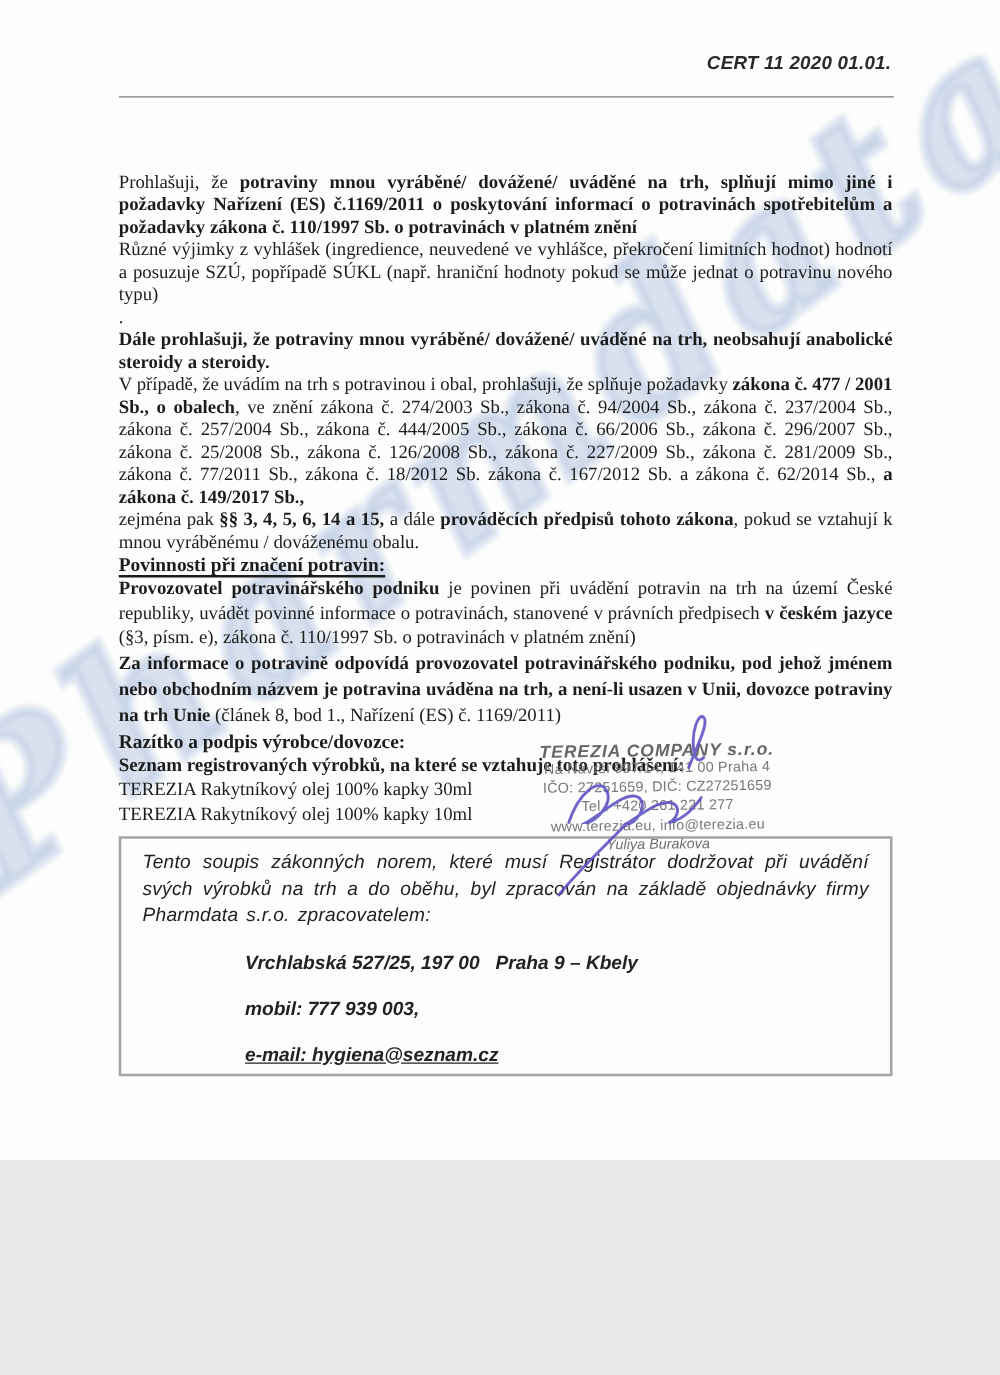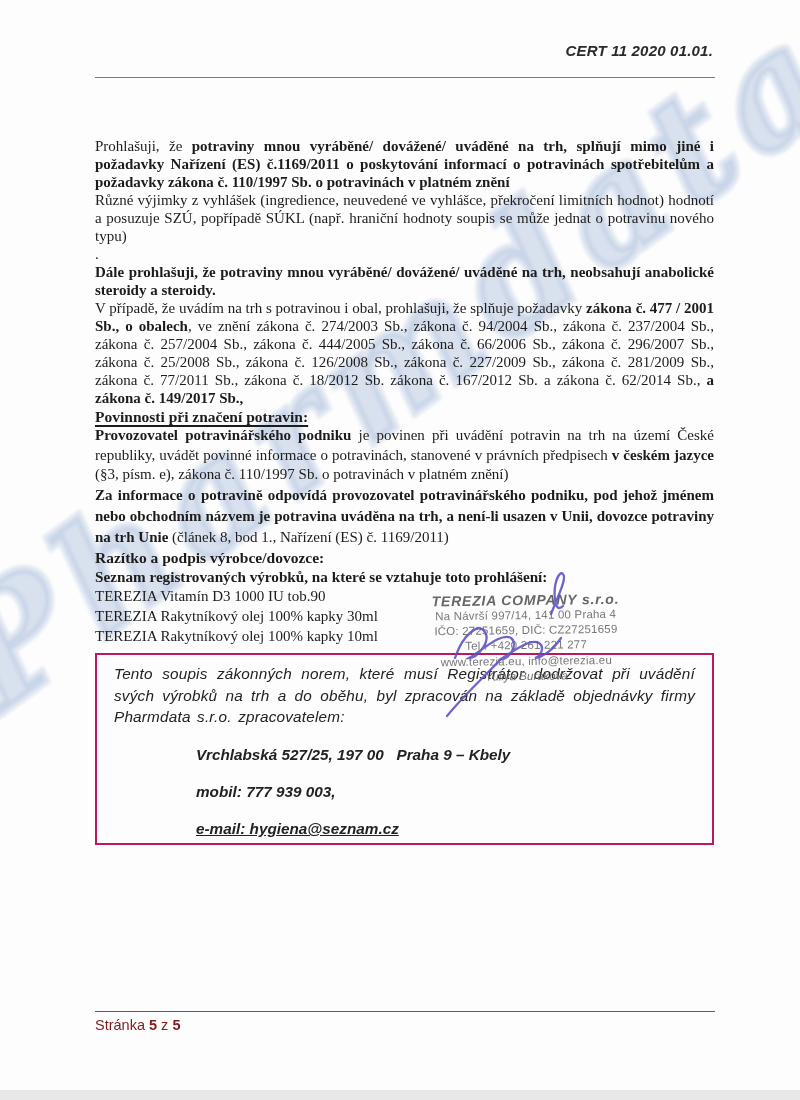--- a/index.html
+++ b/index.html
@@ -1,17 +1,17 @@
 <!DOCTYPE html>
 <html><head>
 <meta charset="utf-8">
 <style>
   html,body{margin:0;padding:0;background:#e8e8e8;}
   .page{
-    position:relative; width:800px; height:1090px; margin:0 auto;
+    position:relative; width:800px; height:928px; margin:0 auto;
     background:#fdfdfd; overflow:hidden;
     font-family:"Liberation Serif", serif; color:#1c1c1c;
   }
   
   .watermark{
     position:absolute; left:55px; top:555px; height:235px;
     transform:rotate(-36deg); transform-origin:0% 100%;
     font-family:"DejaVu Serif", serif; font-style:italic; font-weight:bold;
     font-size:150px; letter-spacing:14px; white-space:nowrap;
     color:rgba(182,198,224,0.50);
@@ -41,21 +41,21 @@
   .mt-h1{margin-top:10px;}
   .mt-p6{margin-top:10px;}
   .lh195{line-height:19.5px;}
   .p7{line-height:21px; margin-top:4px; font-size:15px;}
   .mt-raz{margin-top:8px; font-size:15.5px; line-height:19px;}
   .mt-dat{margin-top:9px; font-size:15.5px; line-height:19px;}
   .mt-sez{margin-top:17px; font-size:15.2px; line-height:19px;}
   .product{line-height:20.3px; font-size:15px;}
   
   .info-box{
-    margin-top:7px; border:2px solid #be185d; padding:8px 17px 2px 17px;
+    margin-top:7px; border:2px solid #a3a3a3; padding:8px 17px 2px 17px;
     font-family:"Liberation Sans", sans-serif; font-style:italic; color:#222;
   }
   .box-intro{font-size:15.3px; line-height:21.5px; text-align:justify; letter-spacing:.2px; word-spacing:2px;}
   .box-line{font-weight:bold; font-size:15.3px; line-height:21px; margin:16px 0 0 82px !important; white-space:pre-wrap;}
   .box-line.first{margin-top:9px !important;}
   .box-line.last{margin-bottom:2px !important;text-decoration:underline;}
   
   .stamp{
     position:absolute; left:383px; top:592px; width:286px; z-index:3;
     font-family:"Liberation Sans", sans-serif; text-align:center; color:#787878;
@@ -78,30 +78,30 @@
 
 <div class="page">
 
   <div class="watermark">Pharmdata</div>
 
   <div class="header-ref">CERT 11 2020 01.01.</div>
   <div class="top-rule"></div>
 
   <div class="content">
     <p class="j"><span>Prohlašuji, že </span><span class="b">potraviny mnou vyráběné/ dovážené/ uváděné na trh, splňují mimo jiné i požadavky Nařízení (ES) č.1169/2011 o poskytování informací o potravinách spotřebitelům a požadavky zákona č. 110/1997 Sb. o potravinách v platném znění</span></p>
-    <p class="j mt-p2"><span>Různé výjimky z vyhlášek (ingredience, neuvedené ve vyhlášce, překročení limitních hodnot) hodnotí a posuzuje SZÚ, popřípadě SÚKL (např. hraniční hodnoty soupis se může jednat o potravinu nového typu)</span></p>
+    <p class="j mt-p2"><span>Různé výjimky z vyhlášek (ingredience, neuvedené ve vyhlášce, překročení limitních hodnot) hodnotí a posuzuje SZÚ, popřípadě SÚKL (např. hraniční hodnoty pokud se může jednat o potravinu nového typu)</span></p>
     <p class="dot">.</p>
     <p class="j"><span class="b">Dále prohlašuji, že potraviny mnou vyráběné/ dovážené/ uváděné na trh, neobsahují anabolické steroidy a steroidy.</span></p>
     <p class="j mt-p4"><span>V případě, že uvádím na trh s potravinou i obal, prohlašuji, že splňuje požadavky </span><span class="b">zákona č. 477 / 2001 Sb., o obalech</span><span>, ve znění zákona č. 274/2003 Sb., zákona č. 94/2004 Sb., zákona č. 237/2004 Sb., zákona č. 257/2004 Sb., zákona č. 444/2005 Sb., zákona č. 66/2006 Sb., zákona č. 296/2007 Sb., zákona č. 25/2008 Sb., zákona č. 126/2008 Sb., zákona č. 227/2009 Sb., zákona č. 281/2009 Sb., zákona č. 77/2011 Sb., zákona č. 18/2012 Sb. zákona č. 167/2012 Sb. a zákona č. 62/2014 Sb., </span><span class="b">a zákona č. 149/2017 Sb.,</span></p>
+    <p class="j"><span>zejména pak </span><span class="b">§§ 3, 4, 5, 6, 14 a 15,</span><span> a dále </span><span class="b">prováděcích předpisů tohoto zákona</span><span>, pokud se vztahují k mnou vyráběnému / dováženému obalu.</span></p>
     <p class="heading mt-h1"><span class="b u">Povinnosti při značení potravin:</span></p>
     <p class="j mt-p6 lh195"><span class="b">Provozovatel potravinářského podniku</span><span> je povinen při uvádění potravin na trh na území České republiky, uvádět povinné informace o potravinách, stanovené v právních předpisech </span><span class="b">v českém jazyce</span><span> (§3, písm. e), zákona č. 110/1997 Sb. o potravinách v platném znění)</span></p>
     <p class="j p7"><span class="b">Za informace o potravině odpovídá provozovatel potravinářského podniku, pod jehož jménem nebo obchodním názvem je potravina uváděna na trh, a není-li usazen v Unii, dovozce potraviny na trh Unie</span><span> (článek 8, bod 1., Nařízení (ES) č. 1169/2011)</span></p>
     <p class="bb mt-raz">Razítko a podpis výrobce/dovozce:</p>
     <p class="bb mt-sez">Seznam registrovaných výrobků, na které se vztahuje toto prohlášení:</p>
-    <p class="product">TEREZIA Vitamín D3 1000 IU tob.90</p>
     <p class="product">TEREZIA Rakytníkový olej 100% kapky 30ml</p>
     <p class="product">TEREZIA Rakytníkový olej 100% kapky 10ml</p>
 
     <div class="info-box">
       <p class="box-intro">Tento soupis zákonných norem, které musí Registrátor dodržovat při uvádění svých výrobků na trh a do oběhu, byl zpracován na základě objednávky firmy Pharmdata s.r.o. zpracovatelem:</p>
       <p class="box-line">Vrchlabská 527/25, 197 00   Praha 9 – Kbely</p>
       <p class="box-line">mobil: 777 939 003,</p>
       <p class="box-line last">e-mail: hygiena@seznam.cz</p>
     </div>
   </div>

